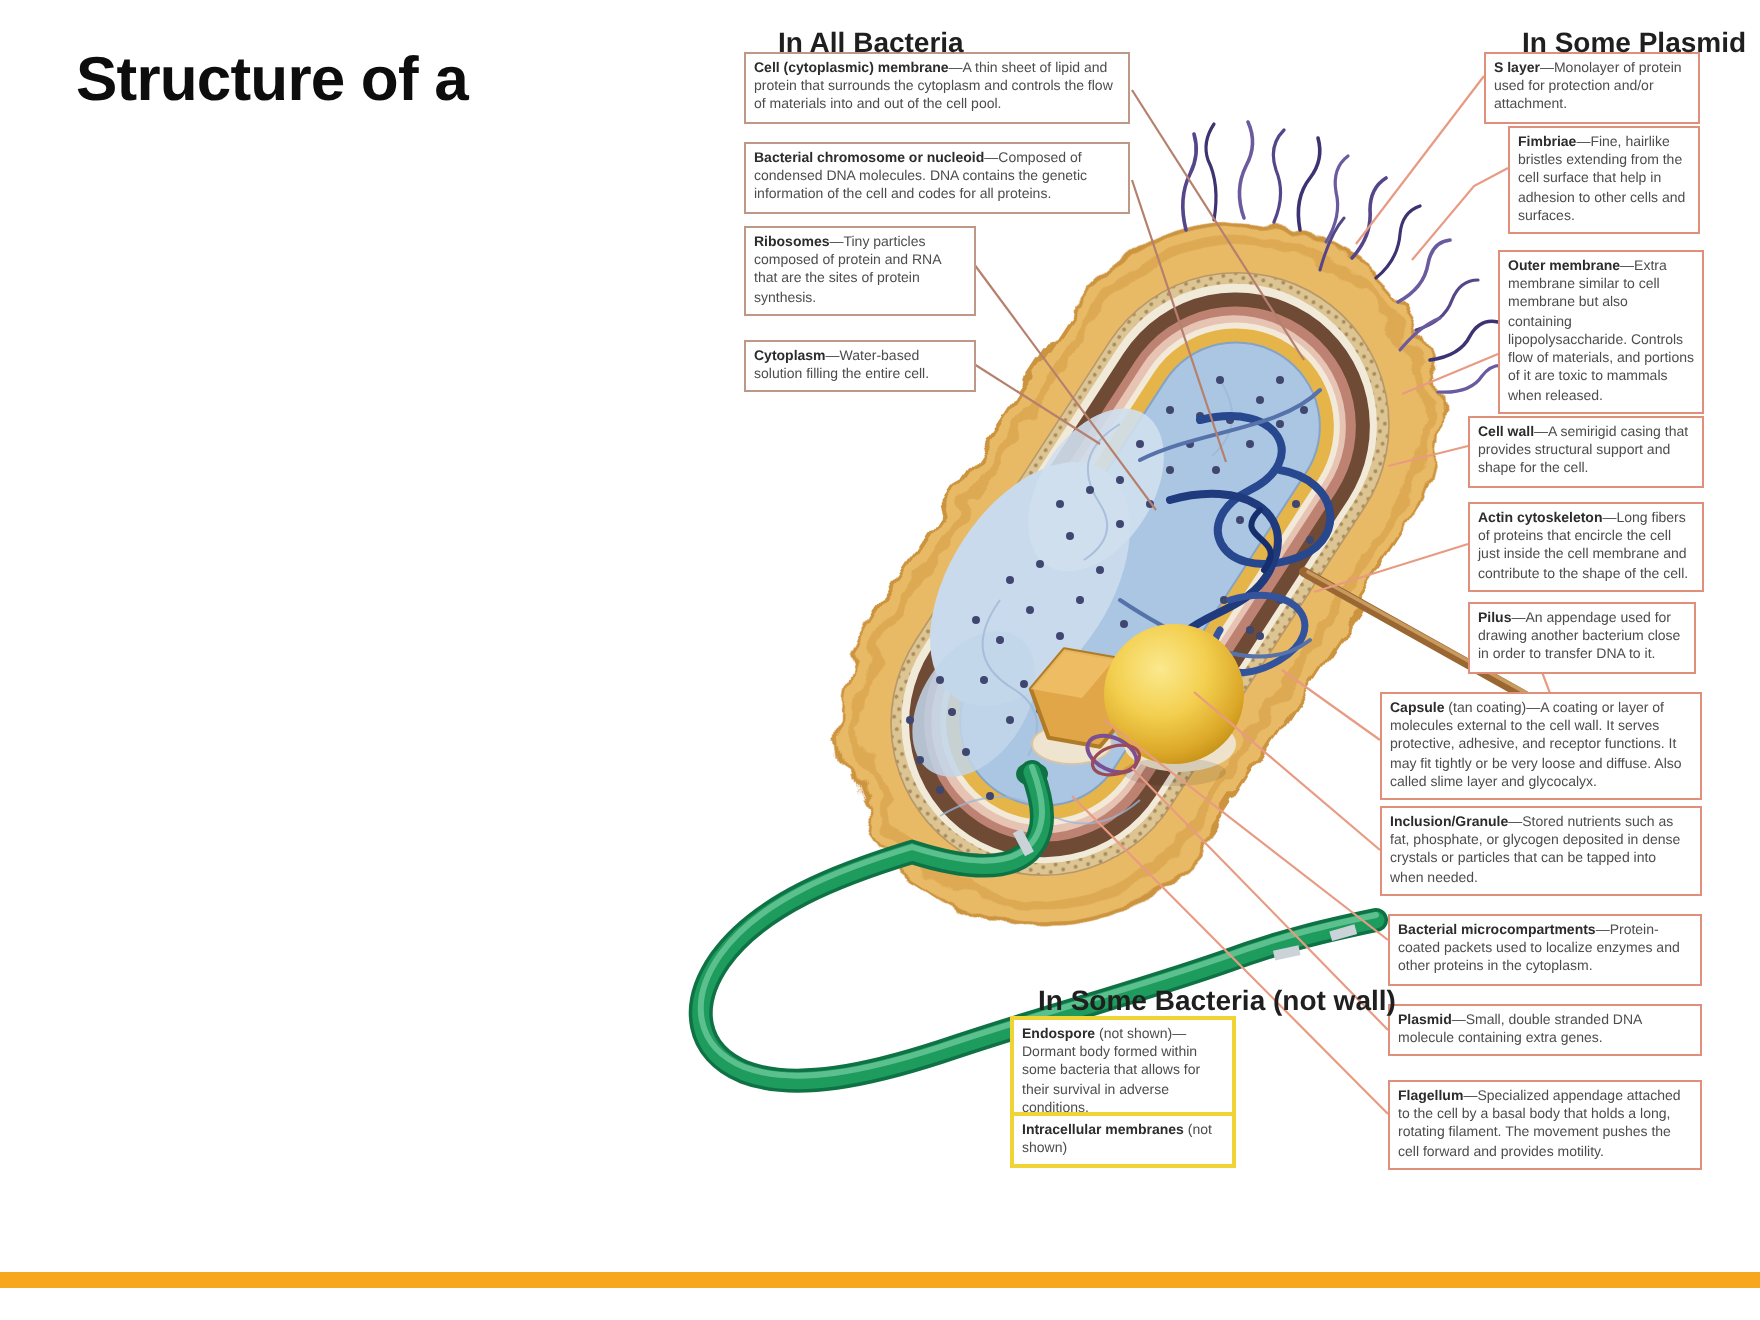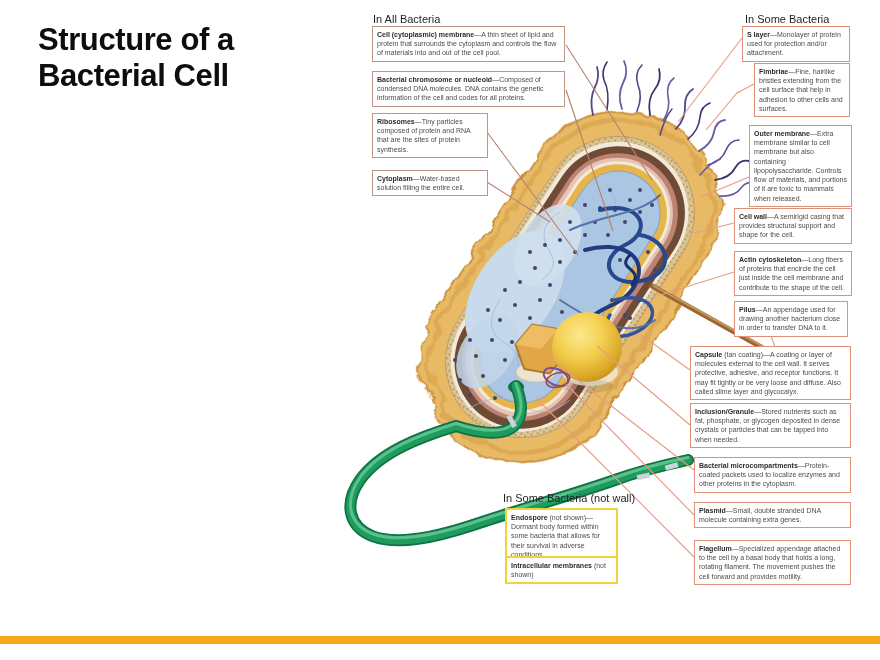--- a/index.html
+++ b/index.html
@@ -9,22 +9,23 @@
     font-family:"Liberation Sans","DejaVu Sans",sans-serif;
     -webkit-font-smoothing:antialiased;
   }
   #art{position:absolute;left:0;top:0;z-index:1;}
   .title{
     position:absolute;left:38px;top:22px;z-index:3;
     font-size:31px;font-weight:bold;color:#0d0d0d;
     line-height:1.16;letter-spacing:-0.4px;
   }
   .hdr{
-    position:absolute;z-index:3;font-size:11px;font-weight:normal;color:#1f1f1f;
+    position:absolute;z-index:3;font-size:14px;font-weight:bold;color:#1f1f1f;
     white-space:nowrap;
+    margin-left:16px;
   }
   .box{
     position:absolute;z-index:2;box-sizing:border-box;
     background:#ffffff;border:1px solid #bf9786;
     padding:3px 4px;font-size:7px;line-height:1.32;color:#4c4c4c;
   }
   .box .t{font-weight:bold;color:#2c2c2c;}
   .box.right{border-color:#e0907a;}
   .box.yellow{border-color:#f0d435;border-width:2px;}
   .accent-bar{
@@ -204,25 +205,24 @@
     <line x1="690" y1="370" x2="641" y2="335"></line>
     <line x1="690" y1="425" x2="597" y2="346"></line>
     <line x1="694" y1="470" x2="552" y2="360"></line>
     <line x1="694" y1="515" x2="566" y2="384"></line>
     <line x1="694" y1="557" x2="536" y2="398"></line>
   </g>
 </svg>
 
 <div class="title">
   <div>Structure of a</div>
-  <div>Bacterial Cell</div>
 </div>
 
 <div class="hdr" style="left:373px;top:13px">In All Bacteria</div>
-<div class="hdr" style="left:745px;top:13px">In Some Bacteria</div>
+<div class="hdr" style="left:745px;top:13px">In Some Plasmid</div>
 <div class="hdr" style="left:503px;top:492px">In Some Bacteria (not wall)</div>
 
 <div class="box" style="left:372px;top:26px;width:193px"><span class="t">Cell (cytoplasmic) membrane</span><span>—A thin sheet of lipid and protein that surrounds the cytoplasm and controls the flow of materials into and out of the cell pool.</span></div>
 <div class="box" style="left:372px;top:71px;width:193px"><span class="t">Bacterial chromosome or nucleoid</span><span>—Composed of condensed DNA molecules. DNA contains the genetic information of the cell and codes for all proteins.</span></div>
 <div class="box" style="left:372px;top:113px;width:116px"><span class="t">Ribosomes</span><span>—Tiny particles composed of protein and RNA that are the sites of protein synthesis.</span></div>
 <div class="box" style="left:372px;top:170px;width:116px"><span class="t">Cytoplasm</span><span>—Water-based solution filling the entire cell.</span></div>
 
 <div class="box right" style="left:742px;top:26px;width:108px"><span class="t">S layer</span><span>—Monolayer of protein used for protection and/or attachment.</span></div>
 <div class="box right" style="left:754px;top:63px;width:96px"><span class="t">Fimbriae</span><span>—Fine, hairlike bristles extending from the cell surface that help in adhesion to other cells and surfaces.</span></div>
 <div class="box right" style="left:749px;top:125px;width:103px"><span class="t">Outer membrane</span><span>—Extra membrane similar to cell membrane but also containing lipopolysaccharide. Controls flow of materials, and portions of it are toxic to mammals when released.</span></div>

